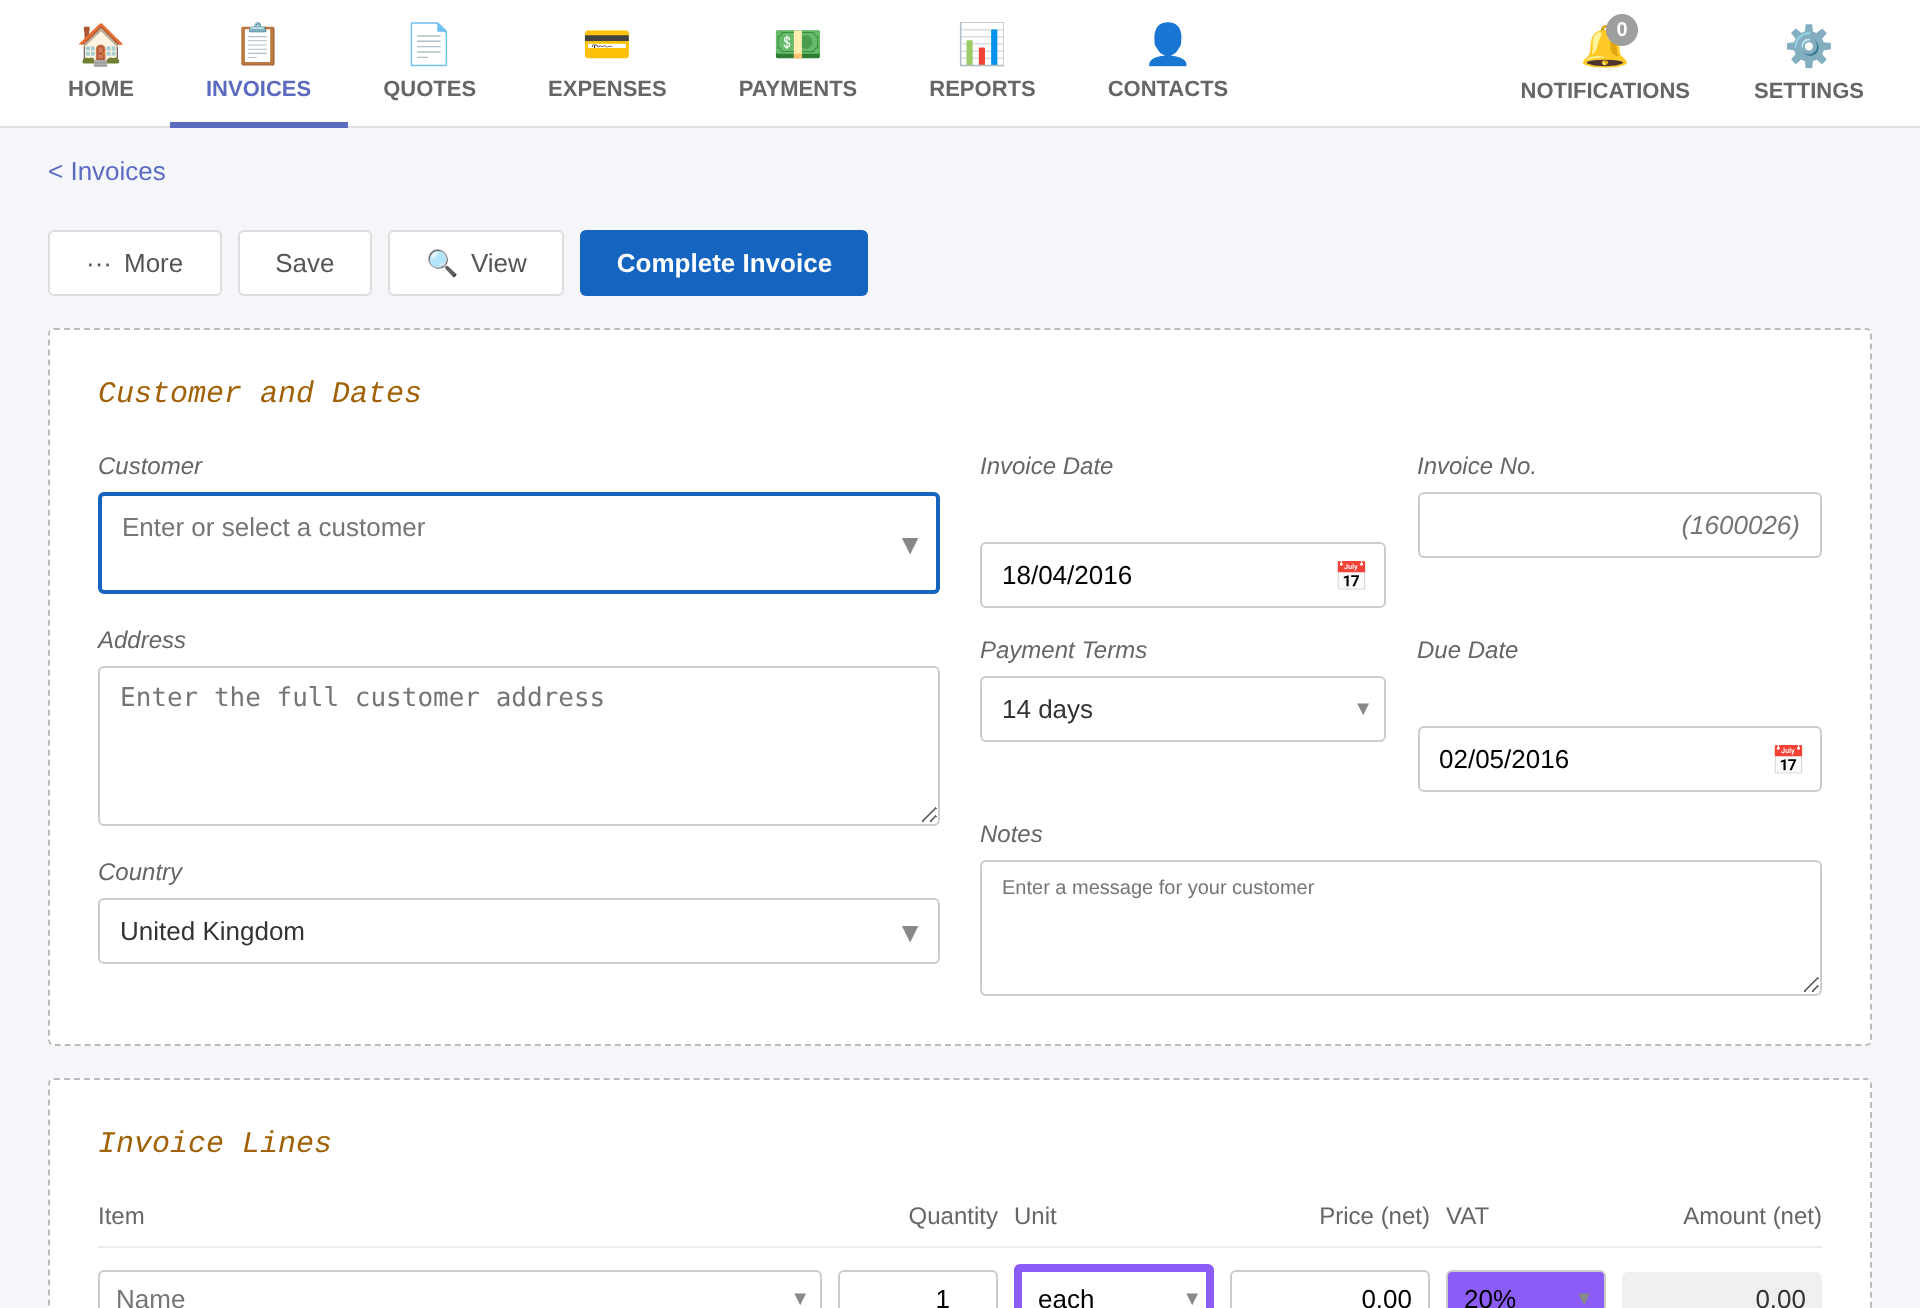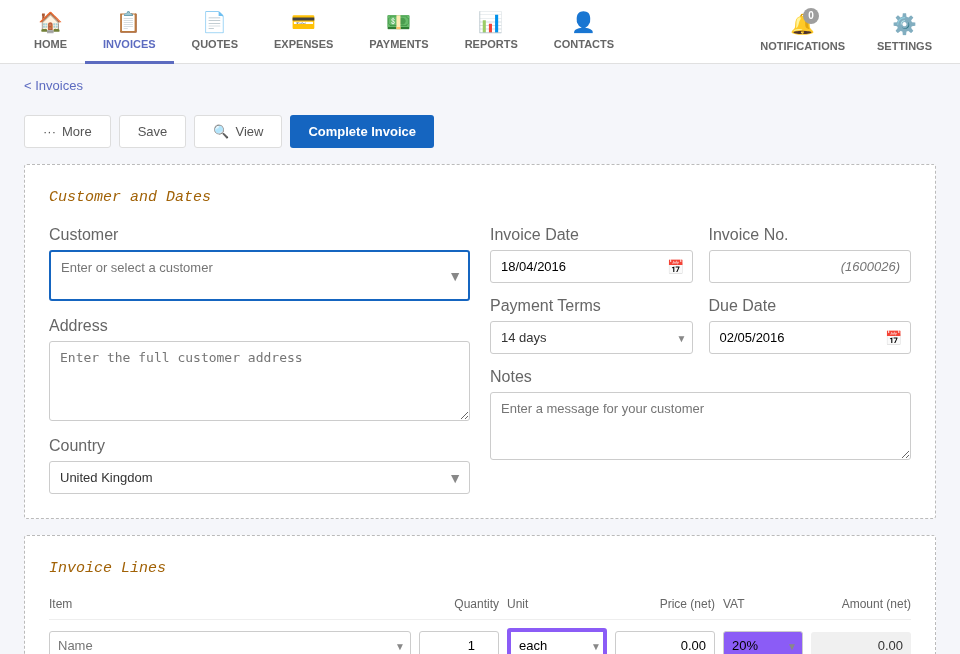--- a/index.html
+++ b/index.html
@@ -138,21 +138,21 @@
     
     .form-grid {
       display: grid;
       grid-template-columns: 1fr 1fr;
       gap: 20px;
     }
     .form-left { display: flex; flex-direction: column; gap: 16px; }
     .form-right { display: flex; flex-direction: column; gap: 14px; }
 
     .form-group { display: flex; flex-direction: column; gap: 4px; }
-    .form-label { font-size: 16px; color: #666; margin-bottom: 2px; }
+    .form-label { font-size: 12px; color: #666; margin-bottom: 2px; font-style: italic; }
 
     .form-input {
       border: 1px solid #ccc;
       border-radius: 3px;
       padding: 8px 10px;
       font-size: 13px;
       outline: none;
       color: #333;
       background: #fff;
     }
@@ -207,20 +207,21 @@
       gap: 16px;
     }
     .right-row-single {
       display: grid;
       grid-template-columns: 1fr 1fr;
       gap: 16px;
     }
 
     .date-input-wrapper {
       position: relative;
+      margin-top: 25px;
     }
     .date-input-wrapper input {
       width: 100%;
       border: 1px solid #ccc;
       border-radius: 3px;
       padding: 8px 30px 8px 10px;
       font-size: 13px;
       outline: none;
       background: #fff;
     }
@@ -250,21 +251,21 @@
       appearance: none;
       background: #fff;
       color: #333;
     }
 
     .notes-textarea {
       width: 100%;
       border: 1px solid #ccc;
       border-radius: 3px;
       padding: 8px 10px;
-      font-size: 13px;
+      font-size: 10px;
       color: #aaa;
       resize: vertical;
       min-height: 68px;
       outline: none;
       font-family: inherit;
     }
 
     
     .invoice-lines-card {
       background: #fff;

